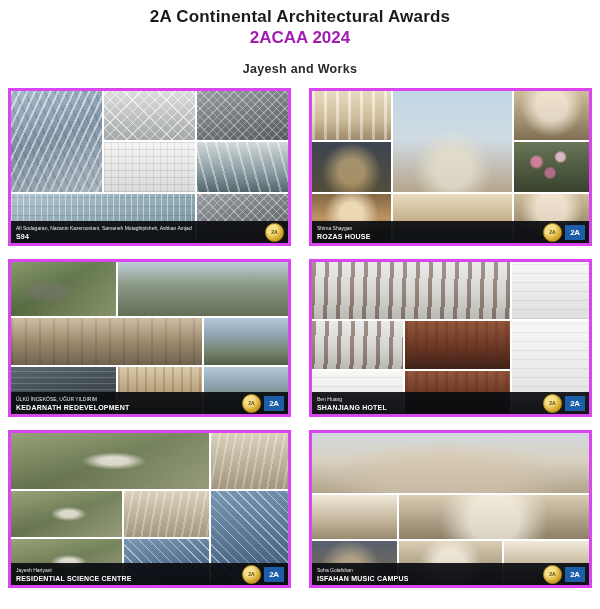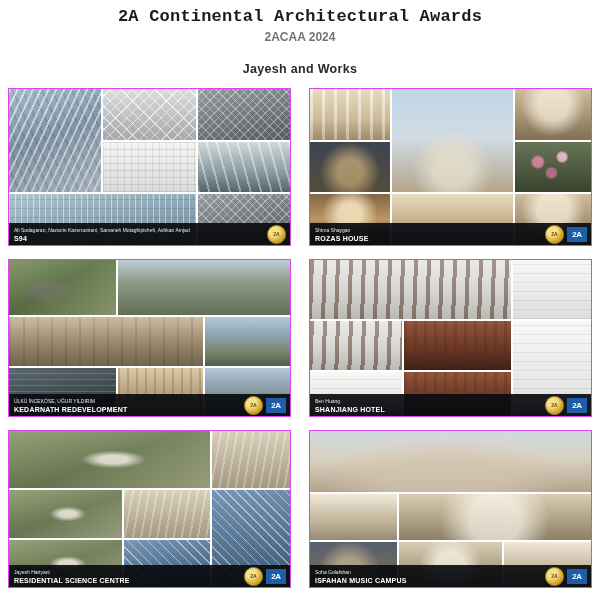--- a/index.html
+++ b/index.html
@@ -23,26 +23,25 @@
   .header {
     padding-top: 6px;
     text-align: center;
   }
   .title-1 {
     font-size: 17px;
     font-weight: 700;
     letter-spacing: 0.2px;
     color: #1b1b1b;
     line-height: 21px;
-    font-family: Liberation Mono, monospace;
   }
   .title-2 {
-    font-size: 12px;
+    font-size: 17px;
     font-weight: 700;
-    color: #737373;
+    color: #a21caf;
     line-height: 21px;
   }
   .subtitle {
     margin-top: 14px;
     font-size: 12.5px;
     font-weight: 600;
     color: #2a2a2a;
     letter-spacing: 0.3px;
   }
 
@@ -57,21 +56,21 @@
     column-gap: 18px;
     row-gap: 13px;
   }
 
   .card {
     position: relative;
     width: 283px;
     height: 158px;
     background: #e9e9e9;
     overflow: hidden;
-    border: 1px solid #d946ef;
+    border: 3px solid #d946ef;
     box-sizing: border-box;
   }
   .card-grid {
     position: absolute;
     inset: 0;
     display: grid;
     gap: 2px;
     background: #ffffff;
   }
 

